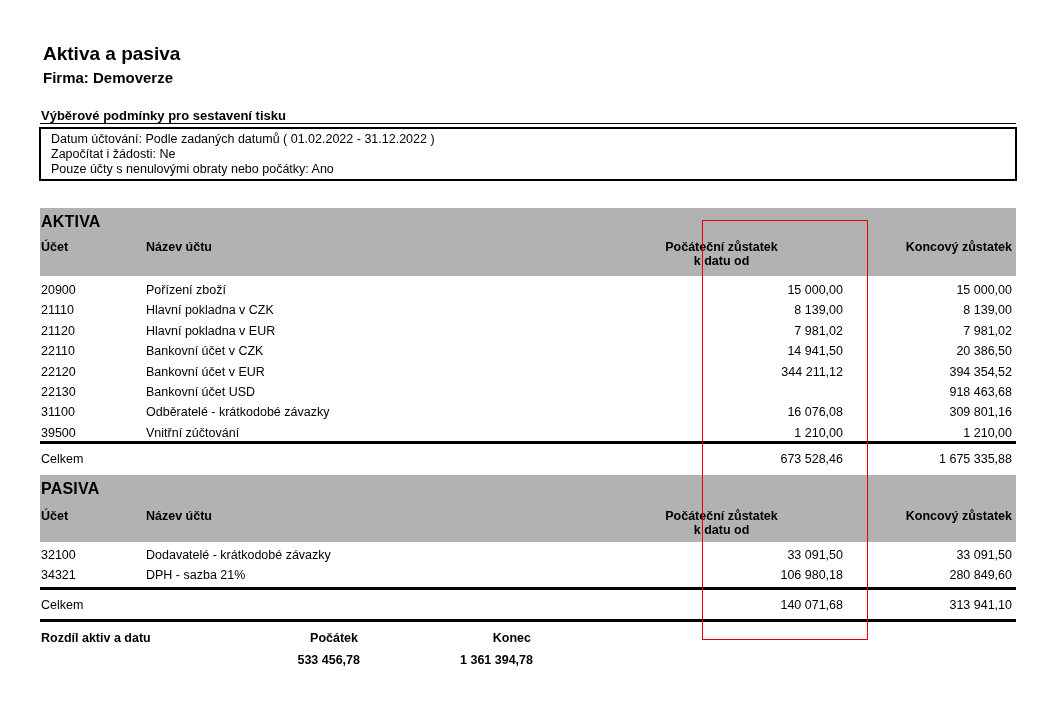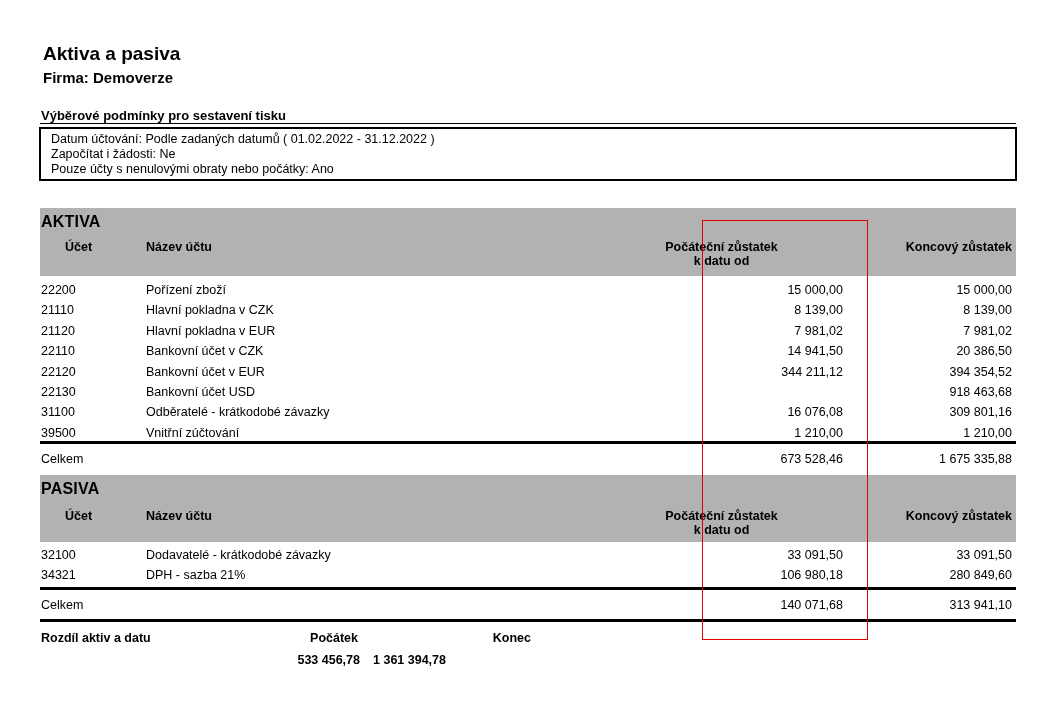--- a/index.html
+++ b/index.html
@@ -28,21 +28,21 @@
   .band { left:40px; width:976px; background:#b2b2b2; }
   .band-aktiva { top:208px; height:68px; }
   .band-pasiva { top:475px; height:67px; }
   .sec-head { font-size:16px; font-weight:bold; letter-spacing:0.2px; }
   .sec-head-aktiva { left:41px; top:213px; }
   .sec-head-pasiva { left:41px; top:480px; }
 
   .hdr { font-size:12.5px; font-weight:bold; line-height:13.8px; }
   .hdr-row-aktiva .hdr { top:241px; }
   .hdr-row-pasiva .hdr { top:510px; }
-  .hdr-account { left:41px;padding-left:24px; }
+  .hdr-account { left:41px; }
   .hdr-name    { left:146px; }
   .hdr-opening { left:620px; width:203px; text-align:center; }
   .hdr-closing { left:850px; width:162px; text-align:right; }
 
   
   .rows { left:0; width:1059px; }
   .rows-aktiva { top:280px; }
   .rows-pasiva { top:545px; }
   .row { position:relative; height:20.4px; font-size:12.5px; line-height:20.4px; }
   .c { position:absolute; top:0; white-space:nowrap; }
@@ -61,21 +61,21 @@
   .total-pasiva { top:595px; }
 
   
   .sum-row { left:0; width:1059px; height:22px; font-size:12.5px; line-height:22px; font-weight:bold; }
   .sum-labels { top:627px; }
   .sum-values { top:649px; }
   .sum-label  { left:41px; }
   .sum-start-label { left:200px; width:158px; text-align:right; }
   .sum-end-label   { left:373px; width:158px; text-align:right; }
   .sum-start-value { left:200px; width:160px; text-align:right; }
-  .sum-end-value   { left:373px; width:160px; }
+  .sum-end-value   { left:373px; width:160px; text-align:right; }
 
   
   .highlight-box {
     left:702px; top:220px; width:166px; height:420px;
     border:1.5px solid #e00000;
     pointer-events:none;
   }
 </style>
 </head>
 <body>
@@ -97,21 +97,21 @@
   <div class="abs hdr hdr-name">Název účtu</div>
   <div class="abs hdr hdr-opening">
     <div>Počáteční zůstatek</div>
     <div>k datu od</div>
   </div>
   <div class="abs hdr hdr-closing">Koncový zůstatek</div>
 </div>
 
 <div class="abs rows rows-aktiva">
   <div class="row">
-    <span class="c c-acct">22200</span>
+    <span class="c c-acct">20900</span>
     <span class="c c-name">Pořízení zboží</span>
     <span class="c c-open">15 000,00</span>
     <span class="c c-close">15 000,00</span>
   </div>
   <div class="row">
     <span class="c c-acct">21110</span>
     <span class="c c-name">Hlavní pokladna v CZK</span>
     <span class="c c-open">8 139,00</span>
     <span class="c c-close">8 139,00</span>
   </div>

